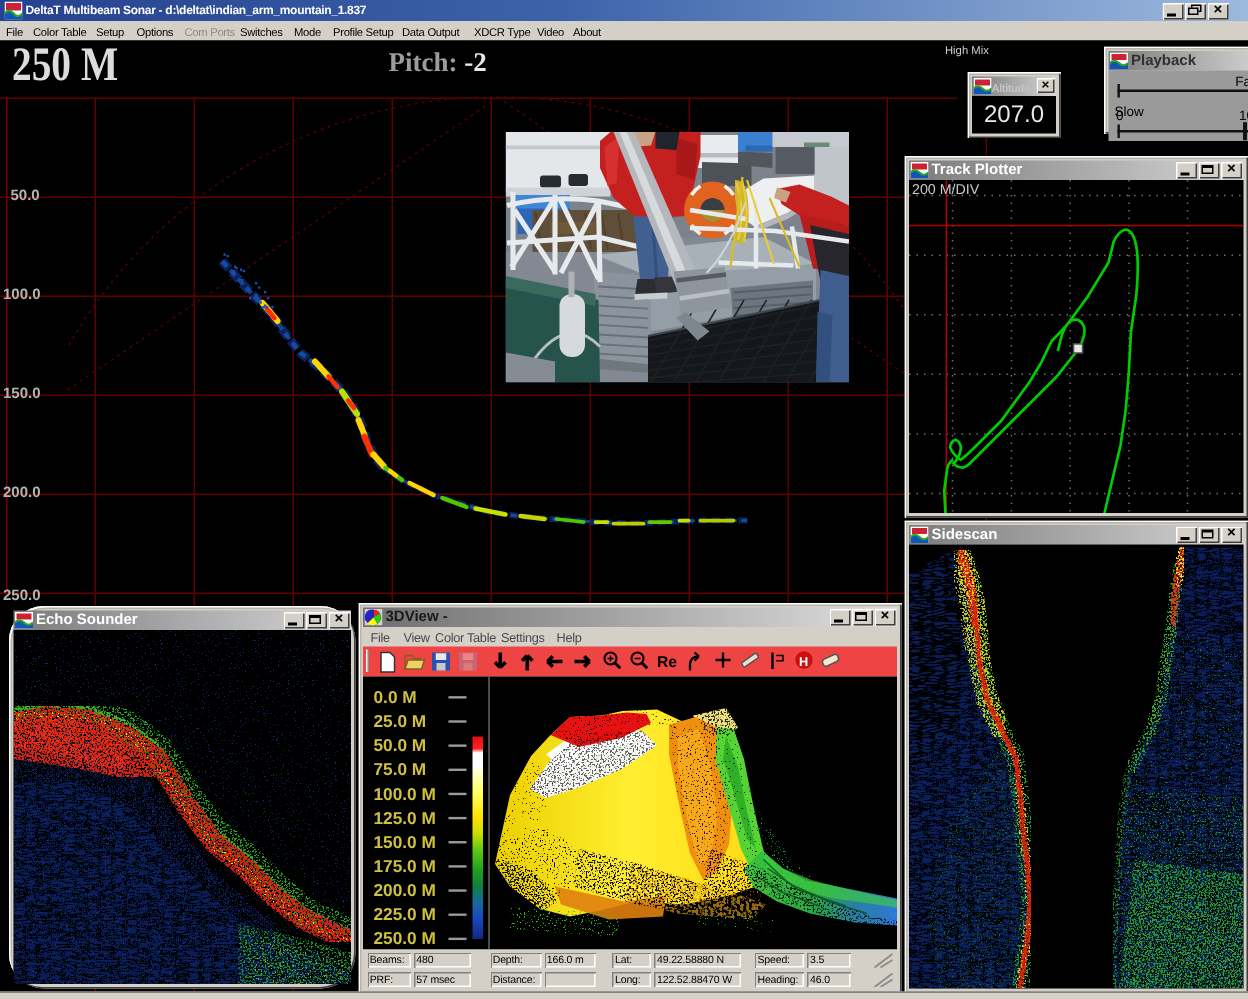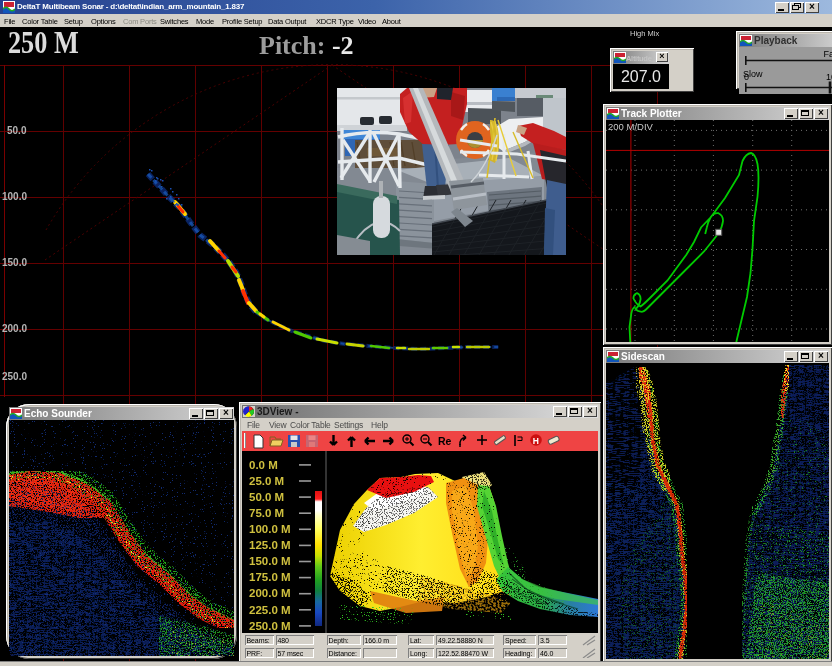--- a/index.html
+++ b/index.html
@@ -182,23 +182,23 @@
 <rect x="161" y="159" width="1.5" height="1.5" fill="#1a50b4"></rect>
 <rect x="176" y="176" width="1.5" height="1.5" fill="#1a50b4"></rect>
 <rect x="177" y="177" width="1.5" height="1.5" fill="#1a50b4"></rect>
 <rect x="172" y="164" width="1.5" height="1.5" fill="#1a50b4"></rect>
 <rect x="156" y="150" width="1.5" height="1.5" fill="#1a50b4"></rect>
 </svg>
 <div class="dl" style="left:7px;top:98px;">50.0</div>
 <div class="dl" style="left:2px;top:164px;">100.0</div>
 <div class="dl" style="left:2px;top:230px;">150.0</div>
 <div class="dl" style="left:2px;top:296px;">200.0</div>
-<div class="dl" style="left:2px;top:344px;">250.0</div>
+<div class="dl" style="left:2px;top:365px;">250.0</div>
 <div class="serif abs" style="left:8px;top:-3px;font-size:32px;color:#dcdcdc;transform:scaleX(0.82);transform-origin:0 0;">250 M</div>
-<div class="serif abs" style="left:259px;top:4px;font-size:26px;color:#9c9c9c;">Pitch: <span style="color:#e8e8e8">-2</span></div>
+<div class="serif abs" style="left:259px;top:4px;font-size:18px;color:#9c9c9c;">Pitch: <span style="color:#e8e8e8">-2</span></div>
 <div class="abs" style="left:630px;top:2px;font-size:7.5px;color:#d0d0d0;">High Mix</div>
 </div>
 <div class="abs" style="left:337px;top:88px;width:229px;height:167px;overflow:hidden;filter:blur(0.4px);">
 <svg width="229" height="167" viewBox="0 0 229 167">
 <rect width="229" height="167" fill="#7d838c"></rect>
 <rect x="0" y="0" width="70" height="40" fill="#e4e7ea"></rect>
 <rect x="0" y="9" width="70" height="2.5" fill="#c4c8cc"></rect>
 <rect x="23" y="29" width="14" height="8" rx="2" fill="#272c32"></rect>
       <rect x="42" y="28" width="13" height="8" rx="2" fill="#272c32"></rect>
 <rect x="0" y="37" width="70" height="6" fill="#cfd3d7"></rect>
@@ -330,21 +330,21 @@
 <path d="M167 46 L167 91"></path>
         <path d="M191 63 L195 91"></path>
 <path d="M142 87 L192 89"></path>
 <path d="M123 52 L160 58"></path>
 </g>
 <path d="M158 30 L150 90" stroke="#d8bc28" stroke-width="1.6" fill="none"></path>
 <path d="M161 32 L179 88" stroke="#e8cc38" stroke-width="1.4" fill="none"></path>
 <path d="M176 44 L196 90" stroke="#d8bc28" stroke-width="1.4" fill="none"></path>
 <path d="M160 47 Q150 78 134 94" stroke="#cfd4d8" stroke-width="1.4" fill="none"></path>
 </svg></div>
-<div class="win" style="left:610px;top:48px;width:84px;height:44px;">
+<div class="win" style="left:645px;top:48px;width:62px;height:44px;">
 <div class="tbar" style="width:56px;">
       <svg class="ticon" viewBox="0 0 12 11">
         <rect width="12" height="11" fill="#fff"></rect>
         <rect x="1" y="1" width="10" height="4" fill="#c23"></rect>
         <path d="M0 7 Q3 4 6 7 Q9 10 12 7 L12 11 L0 11 Z" fill="#15b"></path>
         <path d="M0 7 Q3 4 6 7 Q9 10 12 7" stroke="#2a2" stroke-width="1.4" fill="none"></path>
       </svg>
       <div class="ttxt" style="color:#c4c4c4;font-size:7.5px;left:13px;top:2.5px;letter-spacing:-0.3px;">Altitude</div>
       <div class="wbtns">
         <div class="wb" style="width:12px;height:10px;">

